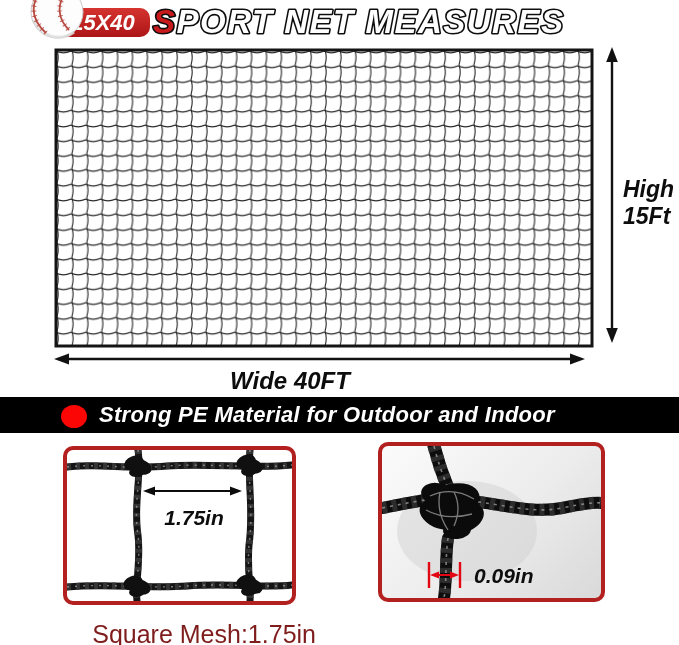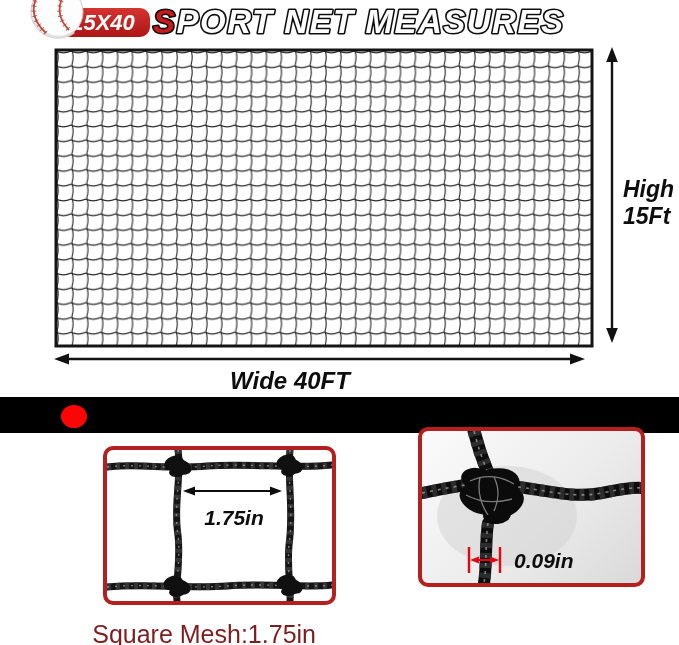--- a/index.html
+++ b/index.html
@@ -5,23 +5,23 @@
   html,body{margin:0;padding:0;background:#fff;font-family:"Liberation Sans",sans-serif;}
   #canvas{position:relative;width:679px;height:645px;background:#fff;overflow:hidden;}
   .abs{position:absolute;}
   svg{display:block;}
   svg text{font-family:"Liberation Sans",sans-serif;}
   .lbl{font-weight:bold;font-style:italic;fill:#0d0d0d;}
   .banner{position:absolute;left:0;top:397px;width:679px;height:36px;background:#000;}
   .banner-dot{position:absolute;left:61px;top:8px;width:26px;height:23px;border-radius:50%;background:#fb0505;}
   .banner-text{position:absolute;left:99px;top:0;height:36px;line-height:36px;color:#fff;
                font-size:22px;font-weight:bold;font-style:italic;letter-spacing:.3px;white-space:nowrap;}
-  .panel{position:absolute;border:4px solid #b2201f;border-radius:10px;background:#fff;overflow:hidden;margin-left:40px;}
+  .panel{position:absolute;border:4px solid #b2201f;border-radius:10px;background:#fff;overflow:hidden;}
   #mesh-panel{left:63px;top:446px;width:225px;height:151px;}
-  #rope-panel{left:378px;top:427px;width:219px;height:152px;background:linear-gradient(135deg,#fbfbfb 0%,#ececec 55%,#d9d9d9 100%);}
+  #rope-panel{left:378px;top:442px;width:219px;height:152px;background:linear-gradient(135deg,#fbfbfb 0%,#ececec 55%,#d9d9d9 100%);}
   .caption{position:absolute;top:620px;font-size:25px;color:#7f1d1d;text-align:right;white-space:nowrap;}
   #mesh-caption{left:43px;width:273px;}
   #rope-caption{left:358px;width:267px;}
 </style>
 </head>
 <body>
 
 <div id="canvas">
 
   <svg class="abs" style="left:0;top:0" width="679" height="46" viewBox="0 0 679 46">
@@ -66,20 +66,21 @@
     <g fill="#111">
       <line x1="67" y1="319" x2="572" y2="319" stroke="#111" stroke-width="2.4"></line>
       <polygon points="54,319 69,313.4 69,324.6"></polygon>
       <polygon points="585,319 570,313.4 570,324.6"></polygon>
     </g>
     <text class="lbl" x="290" y="349" font-size="24" text-anchor="middle">Wide 40FT</text>
   </svg>
 
   <div class="banner">
     <span class="banner-dot"></span>
+    <span class="banner-text">Strong PE Material for Outdoor and Indoor</span>
   </div>
 
   <div id="mesh-panel" class="panel">
     <svg width="225" height="151" viewBox="0 0 225 151">
       <g stroke="#151515" stroke-width="7" fill="none" stroke-linecap="round">
         <path d="M71,0 C75,25 66,55 71,85 C74,110 68,135 70,151"></path>
         <path d="M183,0 C180,30 187,60 182,95 C180,120 184,140 183,151"></path>
         <path d="M0,17 C35,13 60,20 100,16 C140,13 190,19 225,15"></path>
         <path d="M0,137 C40,133 80,139 120,136 C160,133 200,138 225,135"></path>
       </g>

